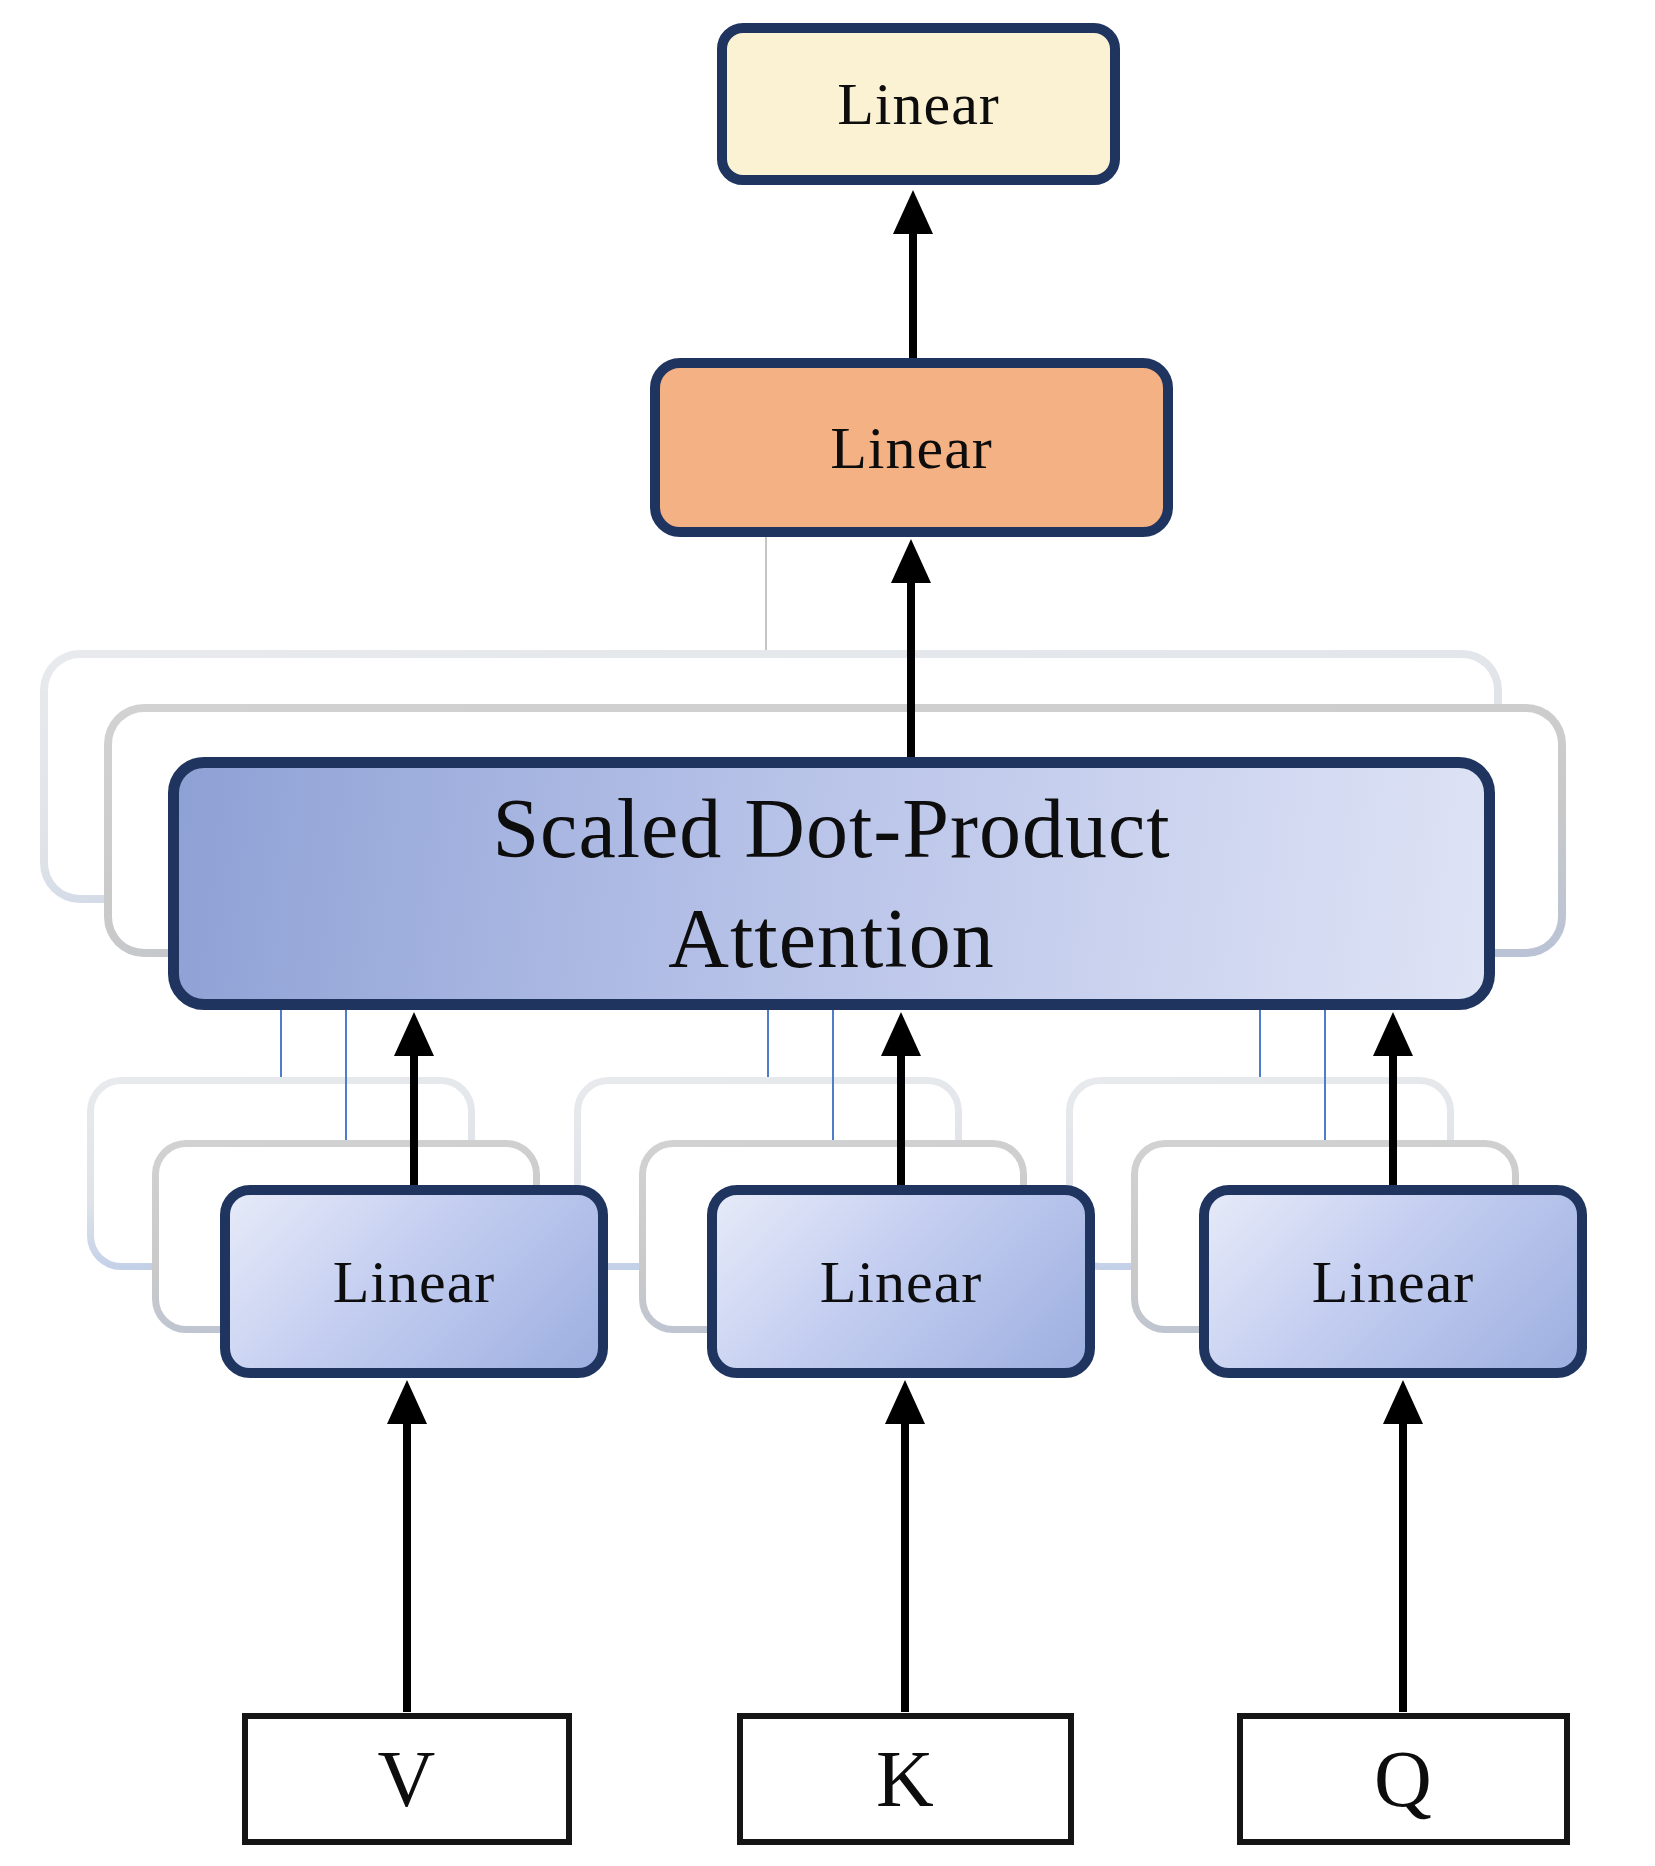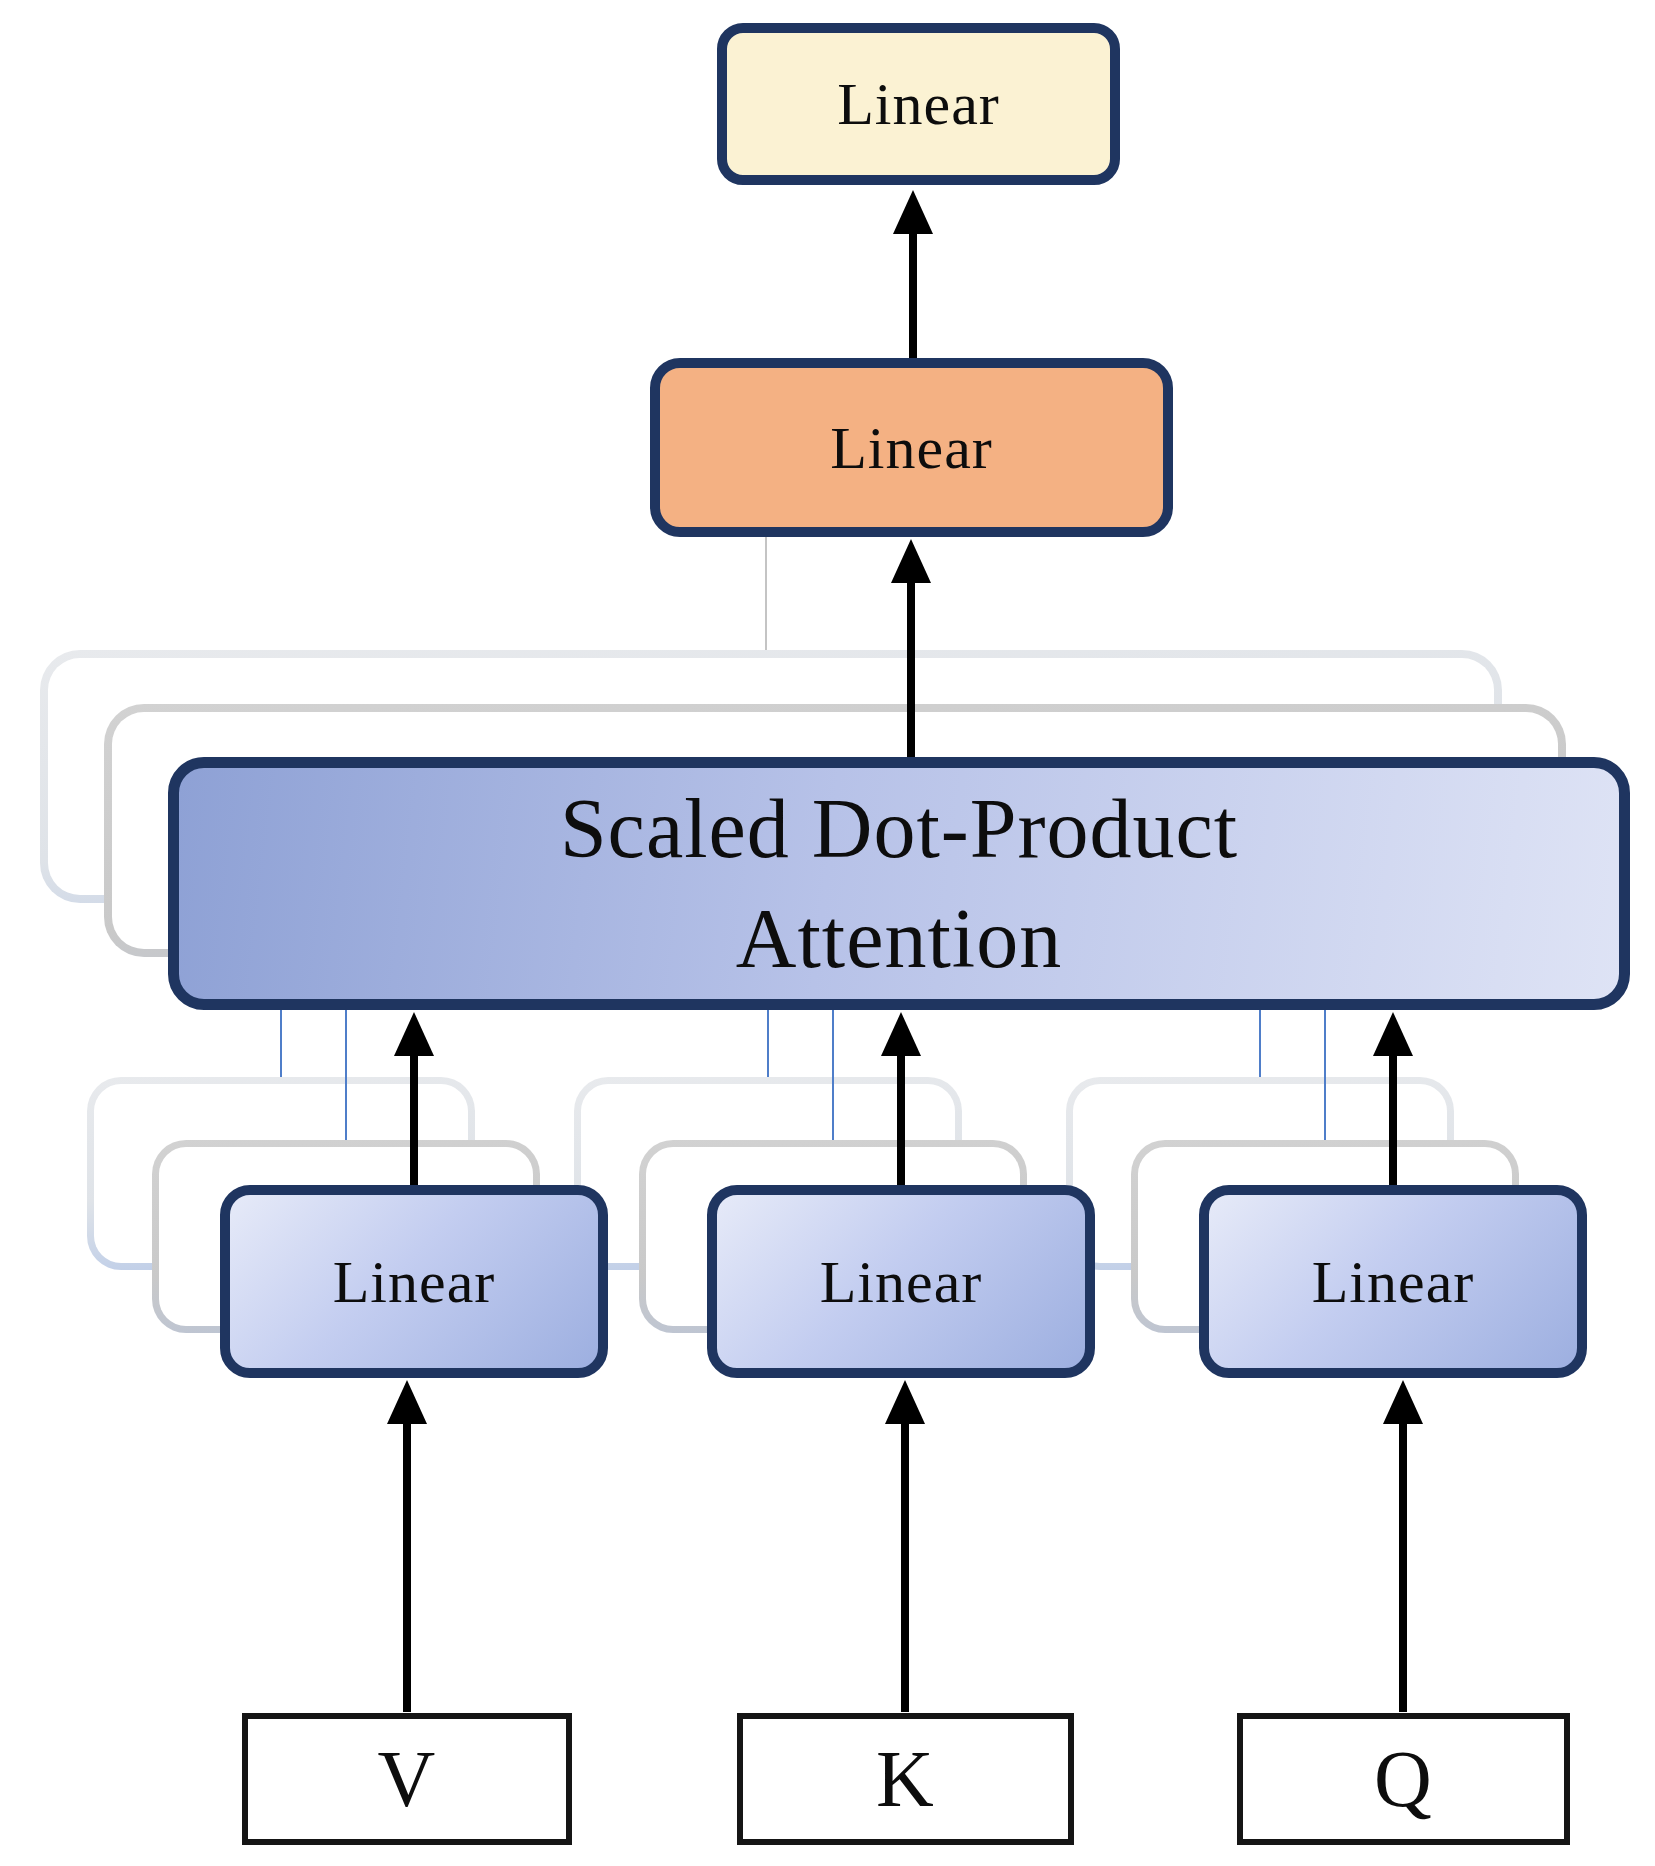--- a/index.html
+++ b/index.html
@@ -61,21 +61,21 @@
 
   <div class="ghost ghost-light" style="left:40px;top:650px;width:1462px;height:253px">
       <div class="ghost-inner"></div>
     </div>
   <div class="ghost ghost-gray" style="left:104px;top:704px;width:1462px;height:253px">
       <div class="ghost-inner"></div>
     </div>
 
   <div class="tline tline-gray" style="left:765px;top:537px;height:113px"></div>
 
-  <div class="nbox box-attn" style="left:168px;top:757px;width:1462px;height:253px">
+  <div class="nbox box-attn" style="left:168px;top:757px;width:1327px;height:253px">
     <div class="lbl lbl-84"><span>Scaled Dot-Product</span><br><span>Attention</span></div>
   </div>
 
   <div class="ghost ghost-light" style="left:87px;top:1077px;width:388px;height:193px;border-radius:34px;padding:7px">
       <div class="ghost-inner" style="border-radius:27px"></div>
     </div>
   <div class="ghost ghost-light" style="left:574px;top:1077px;width:388px;height:193px;border-radius:34px;padding:7px">
       <div class="ghost-inner" style="border-radius:27px"></div>
     </div>
   <div class="ghost ghost-light" style="left:1066px;top:1077px;width:388px;height:193px;border-radius:34px;padding:7px">

